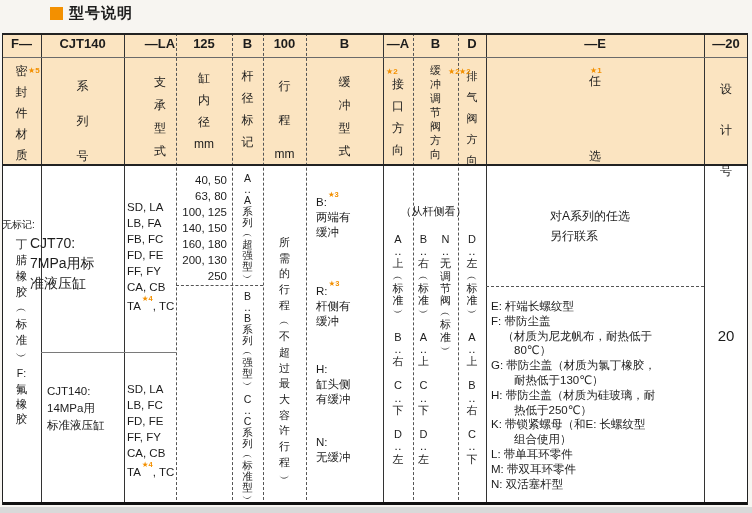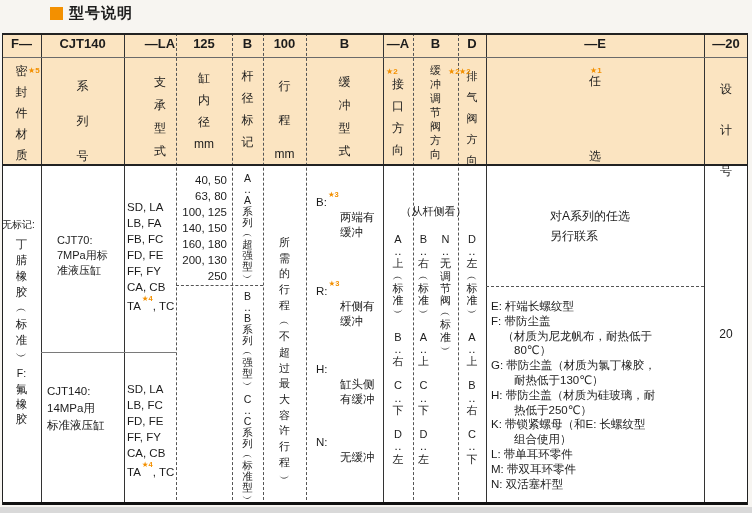--- a/index.html
+++ b/index.html
@@ -43,41 +43,41 @@
   .lb-cvalve{top:30px;line-height:14px;font-size:11px}
   .lb-avalve{top:33px;line-height:21px;font-size:11px}
   .lb-opt1{top:40px} .lb-opt2{top:115px}
   .lb-design{top:36px;line-height:41px}
   .star{position:absolute;font-size:8px;font-weight:bold;color:var(--accent);}
   .isr{font-size:7.5px;font-weight:bold;color:var(--accent);position:relative;top:-4px;margin-left:1px;}
   .b-seal-nomark{left:0;width:39px;top:185px;font-size:10px;}
   .b-seal-mat1{left:0;width:39px;top:203px;font-size:11.5px;line-height:16px;text-align:center}
   .b-seal-f{left:0;width:39px;top:334px;font-size:10.5px;text-align:center}
   .b-seal-mat2{left:0;width:39px;top:349px;font-size:11.5px;line-height:15px;text-align:center}
-  .b-series-a{left:55px;width:76px;top:200px;font-size:11px;line-height:15px}
+  .b-series-a{left:28px;width:76px;top:200px;font-size:14px;line-height:20px}
   .b-series-b{left:45px;width:76px;top:350px;font-size:11.5px;line-height:17px}
   .b-support-a{left:125px;width:48px;top:166px;font-size:11.5px;line-height:16px}
   .b-support-b{left:125px;width:48px;top:348px;font-size:11.5px;line-height:16px}
   .b-bore-a{left:176px;width:49px;top:139px;font-size:11.5px;line-height:16px;text-align:right}
   .b-bore-b{left:176px;width:49px;top:315px;font-size:11.5px;line-height:16px;text-align:right}
   .b-rod-a{left:230px;width:31px;top:140px;font-size:10.5px;line-height:11px;text-align:center}
   .b-rod-b{left:230px;width:31px;top:258px;font-size:10.5px;line-height:11px;text-align:center}
   .b-rod-c{left:230px;width:31px;top:361px;font-size:10.5px;line-height:11px;text-align:center}
   .b-stroke{left:261px;width:43px;top:202px;font-size:11px;line-height:15.7px;text-align:center}
   .cu{position:absolute;left:314px;width:64px;font-size:11.5px;line-height:15px;}
   .cu0{top:158px}.cu1{top:247px}.cu2{top:329px}.cu3{top:402px}
-  .cu-desc{white-space:pre-line;margin-left:24px;}
+  .cu-desc{white-space:pre-line;}
   .b-viewnote{left:381px;width:101px;top:171px;font-size:11px;text-align:center}
   .b-dir-port{left:381px;width:30px;top:200px;font-size:11px;line-height:12.2px;text-align:center}
   .b-dir-cvl{left:411px;width:21px;top:200px;font-size:11px;line-height:12.2px;text-align:center}
   .b-dir-cvr{left:432px;width:23px;top:200px;font-size:11px;line-height:12.2px;text-align:center}
   .b-dir-av{left:456px;width:28px;top:200px;font-size:11px;line-height:12.2px;text-align:center}
   .b-opt-note{left:548px;width:150px;top:173px;font-size:12px;line-height:20px}
   .b-opt-list{left:489px;width:210px;top:266px;font-size:11.5px;line-height:14.8px}
-  .b-design{left:702px;width:44px;top:294px;font-size:12px;text-align:center}
+  .b-design{left:702px;width:44px;top:294px;font-size:15px;text-align:center}
 </style>
 </head>
 <body>
 
 <div class="title-row">
   <span class="title-sq"></span>
   <span class="title-text">型号说明</span>
 </div>
 
 <div class="tbl">

